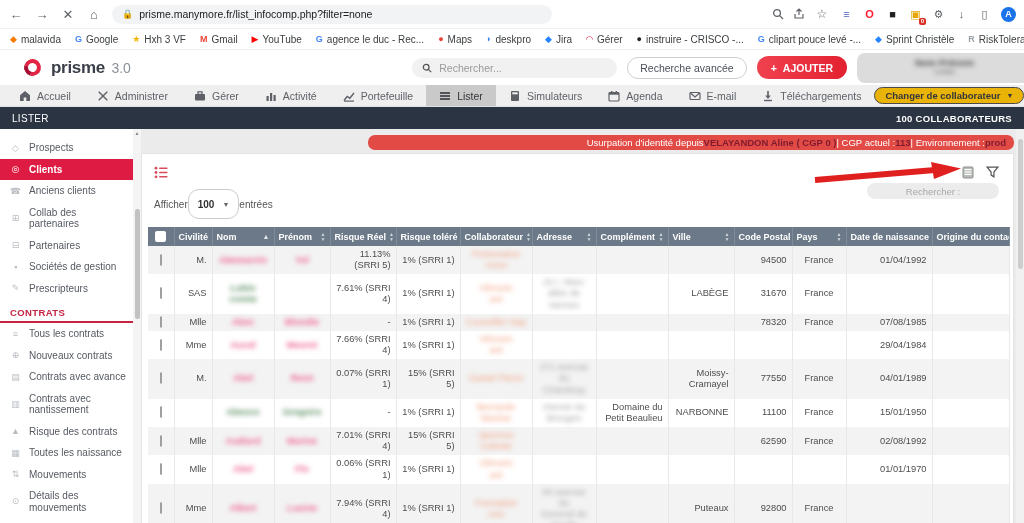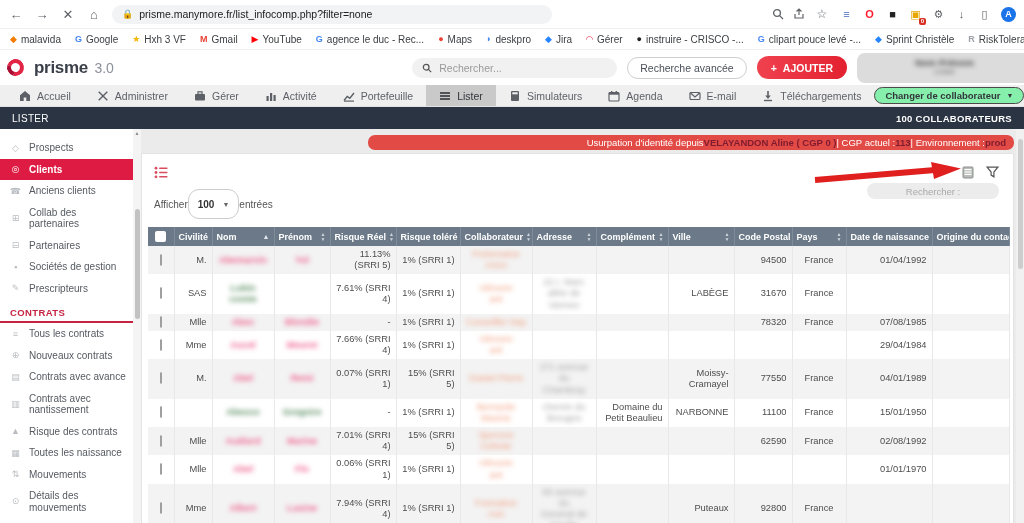--- a/index.html
+++ b/index.html
@@ -13,39 +13,39 @@
   #omnibox .url{font-size:10.5px;color:#202124;white-space:nowrap;overflow:hidden;}
   #chrome-right{margin-left:auto;display:flex;align-items:center;gap:9px;}
   .ext-ico{font-size:11px;font-weight:bold;width:15px;height:15px;display:flex;align-items:center;justify-content:center;border-radius:3px;position:relative;cursor:pointer;}
   .ext-badge{position:absolute;right:-3px;bottom:-3px;background:#d93025;color:#fff;font-size:6px;font-weight:bold;padding:0 2px;border-radius:2px;line-height:7px;}
   .avatar{width:15px;height:15px;border-radius:50%;background:#1a73e8;color:#fff;font-size:9px;font-weight:bold;display:flex;align-items:center;justify-content:center;}
   
   #bookmarks{height:21px;background:#fff;display:flex;align-items:center;padding:0 10px;gap:14px;border-bottom:1px solid #eee;}
   .bm{display:flex;align-items:center;gap:4px;font-size:10px;color:#3c4043;white-space:nowrap;cursor:pointer;}
   .bm .bicon{font-size:9px;font-weight:bold;}
   
-  #appheader{height:35px;background:#fff;display:flex;align-items:center;padding:0 0 0 7px;gap:10px;}
+  #appheader{height:35px;background:#fff;display:flex;align-items:center;padding:0 0 0 24px;gap:10px;}
   .logo-knot{width:17px;height:17px;border:4.5px solid #e22545;border-left-color:#a80f33;border-radius:50%;transform:rotate(-30deg);}
   .logo-text{font-size:17px;font-weight:bold;color:#3a3f49;letter-spacing:-.3px;}
   .logo-ver{font-size:14px;color:#8b909a;margin-left:2px;}
   #hdr-search{margin-left:auto;width:205px;height:20px;background:#f1f1f1;border-radius:11px;display:flex;align-items:center;padding:0 10px;gap:7px;}
   #hdr-search .mag{color:#555;}
   #hdr-search span{font-size:10.5px;color:#9a9a9a;}
   #adv-search{height:22px;border:1px solid #cfcfcf;border-radius:12px;background:#fff;font-size:10.5px;color:#4a4f58;padding:0 12px;display:flex;align-items:center;cursor:pointer;white-space:nowrap;}
   #add-btn{height:23px;border-radius:13px;background:linear-gradient(90deg,#f0414f,#e32130);color:#fff;font-size:10.5px;font-weight:bold;padding:0 14px;display:flex;align-items:center;gap:6px;cursor:pointer;white-space:nowrap;}
   #user-box{width:175px;height:30px;background:#dcdcdc;border-radius:8px;margin-right:-8px;display:flex;flex-direction:column;align-items:center;justify-content:center;line-height:1.1;}
   #user-box .u1{font-size:9.5px;font-weight:bold;color:#4a4a4a;filter:blur(2.5px);}
   #user-box .u2{font-size:8px;color:#6a6a6a;filter:blur(2.5px);}
   
   #navbar{height:22px;background:#efefef;display:flex;align-items:stretch;padding-left:6px;border-bottom:1px solid #e2e2e2;}
   .nav-item{display:flex;align-items:center;gap:6px;padding:0 13px;font-size:10.5px;color:#5d6167;cursor:pointer;white-space:nowrap;}
   .nav-item svg{flex:0 0 auto;}
   .nav-item.active{background:#c9c9c9;color:#33363b;}
   #nav-right{margin-left:auto;display:flex;align-items:center;gap:8px;padding-right:0;}
-  #change-collab{height:17px;border:1px solid #4a4a4a;border-radius:10px;background:#86efac;font-size:9.5px;font-weight:bold;color:#33363b;padding:0 10px;display:flex;align-items:center;gap:6px;cursor:pointer;white-space:nowrap;}
+  #change-collab{height:17px;border:1px solid #4a4a4a;border-radius:10px;background:#eab308;font-size:9.5px;font-weight:bold;color:#33363b;padding:0 10px;display:flex;align-items:center;gap:6px;cursor:pointer;white-space:nowrap;}
   
   #darkbar{height:22px;background:#2b3442;display:flex;align-items:center;padding:0 12px;}
   #darkbar .lbl{color:#fff;font-size:10px;letter-spacing:.3px;}
   #darkbar .cnt{margin-left:auto;color:#fff;font-size:9.5px;font-weight:bold;letter-spacing:.3px;}
   
   #main{height:394px;display:flex;background:#ebebeb;position:relative;}
   #sidebar{width:133px;background:#fff;padding-top:8px;overflow:hidden;}
   .sb-item{display:flex;align-items:center;gap:8px;padding:5px 6px 5px 10px;font-size:10px;color:#555a61;line-height:1.15;cursor:pointer;}
   .sb-item .sb-ico{width:11px;text-align:center;color:#b9bdc2;font-size:9px;flex:0 0 auto;}
   .sb-item.active{background:#de1b42;color:#fff;font-weight:bold;}

